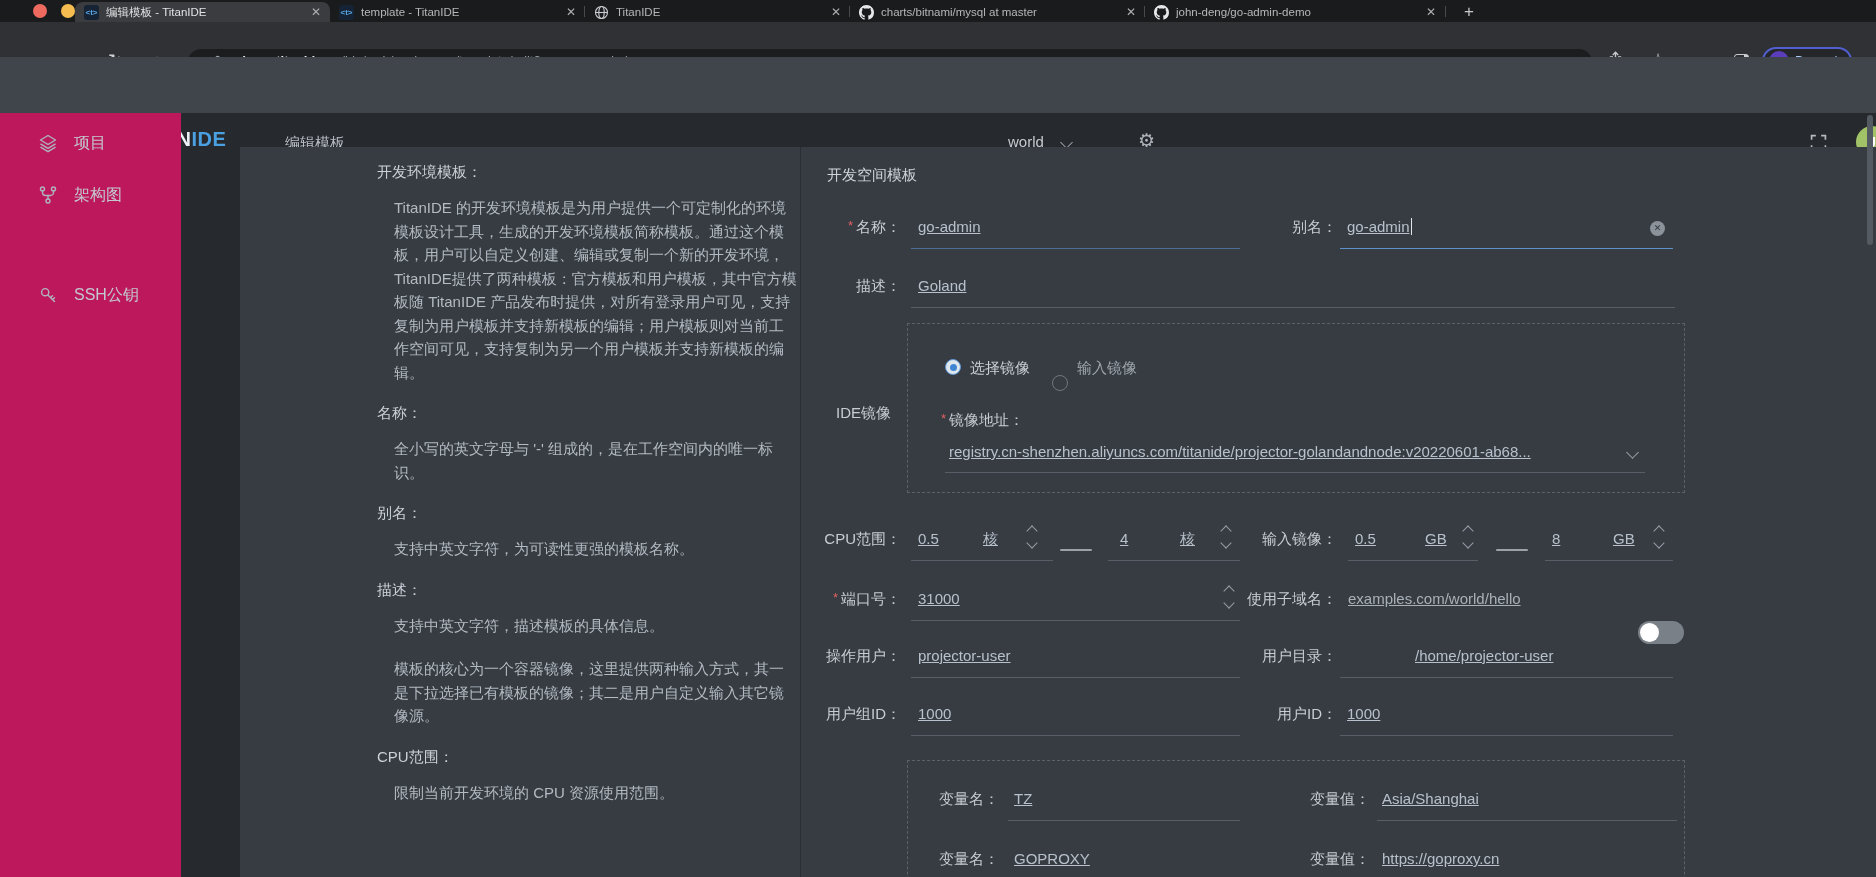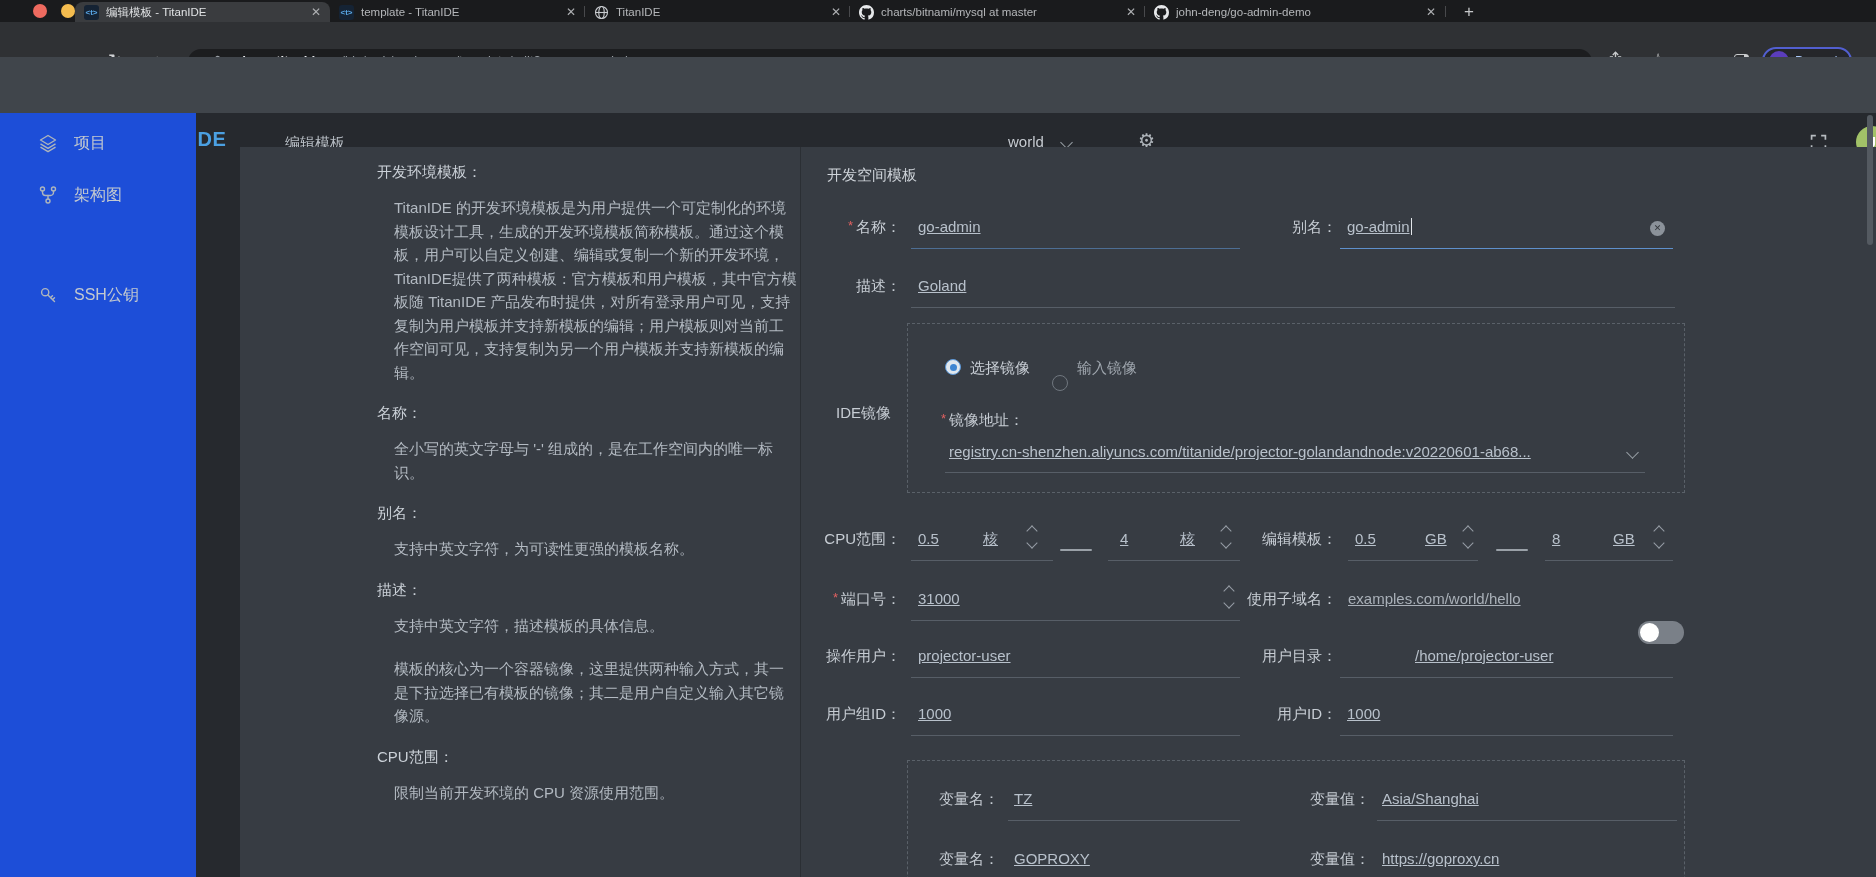--- a/index.html
+++ b/index.html
@@ -40,21 +40,21 @@
   .logo{left:100px;top:71px;font-size:20px;font-weight:bold;letter-spacing:.5px;white-space:nowrap;}
   .logo .w{color:#eff2f5;} .logo .b{color:#4ba0e2;}
   .htitle{left:285px;top:77px;font-size:15px;color:#b9bfc6;}
   .wsname{left:1008px;top:76px;font-size:15px;color:#c6cbd1;}
   .cdown{width:8px;height:8px;border:solid #9aa1a8;border-width:0 1.5px 1.5px 0;transform:rotate(45deg);}
   .gear{left:1138px;top:72px;font-size:19px;color:#aeb4ba;}
   .avatar{left:1856px;top:69px;width:32px;height:32px;border-radius:50%;background:#a2c268;color:#fff;
           font-size:15px;font-weight:bold;text-align:center;line-height:32px;}
 
   
-  .sidebar{left:0;top:113px;width:196px;height:764px;background:#1d4ed8;}
+  .sidebar{left:0;top:113px;width:181px;height:764px;background:#be185d;}
   .sitem{left:0;width:213px;height:34px;display:flex;align-items:center;gap:16px;padding-left:38px;box-sizing:border-box;}
   .sitem .lbl{font-size:16px;color:#c3c9cf;}
   .mainpanel{left:240px;top:147px;width:1636px;height:730px;background:#373c43;}
   .vdivider{left:800px;top:147px;width:1px;height:730px;background:#2b2f34;}
   .scrollthumb{left:1867px;top:115px;width:6px;height:130px;border-radius:3px;background:#545a61;}
 
   
   .help{left:377px;top:163px;width:420px;}
   .help h3{margin:0 0 14px 0;font-size:15px;font-weight:normal;color:#cbd1d8;}
   .help p{margin:0 0 20px 0;padding-left:17px;font-size:15px;line-height:23.5px;color:#b3bac2;}
@@ -282,21 +282,21 @@
   <div class="abs uline" style="left:911px;top:560px;width:142px"></div>
   <div class="abs dash" style="left:1060px;top:549px;width:32px"></div>
   <div class="abs fval" style="left:1120px;top:530px">4</div>
   <div class="abs fval" style="left:1180px;top:530px">核</div>
   <div class="abs stepper" style="left:1222px;top:527px">
       <div class="chv u"></div>
       <div class="chv d"></div>
     </div>
   <div class="abs uline" style="left:1108px;top:560px;width:132px"></div>
 
-  <div class="abs flabel" style="left:1100px;width:237px;top:530px">编辑模板：</div>
+  <div class="abs flabel" style="left:1100px;width:237px;top:530px">输入镜像：</div>
   <div class="abs fval" style="left:1355px;top:530px">0.5</div>
   <div class="abs fval" style="left:1425px;top:530px">GB</div>
   <div class="abs stepper" style="left:1464px;top:527px">
       <div class="chv u"></div>
       <div class="chv d"></div>
     </div>
   <div class="abs uline" style="left:1348px;top:560px;width:130px"></div>
   <div class="abs dash" style="left:1496px;top:549px;width:32px"></div>
   <div class="abs fval" style="left:1552px;top:530px">8</div>
   <div class="abs fval" style="left:1613px;top:530px">GB</div>

